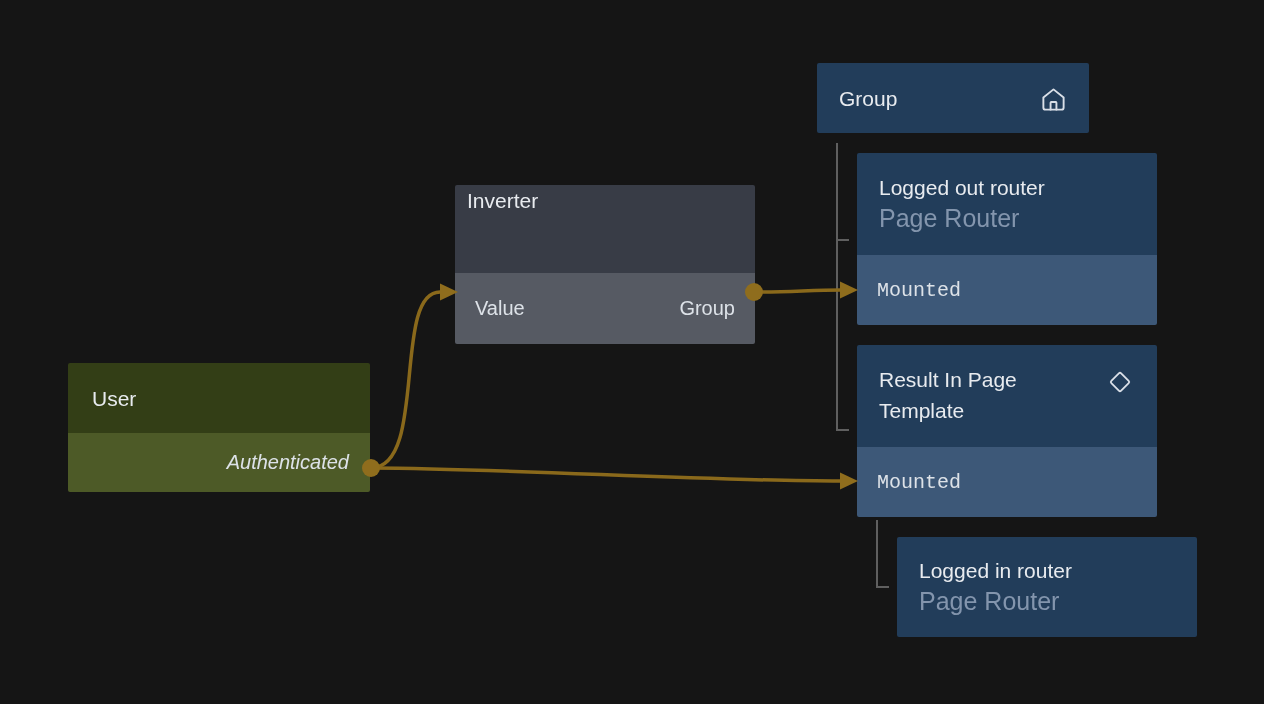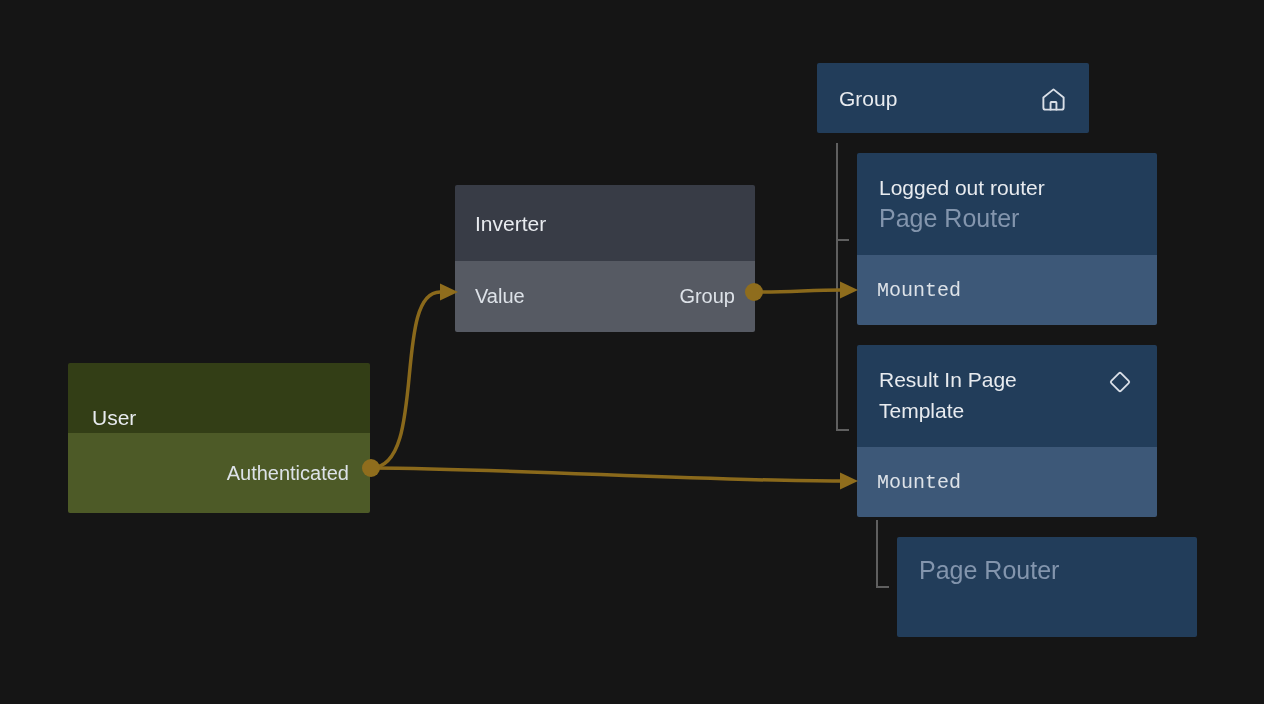--- a/index.html
+++ b/index.html
@@ -56,26 +56,26 @@
 
   #node-logged-in-template { left: 857px; top: 345px; width: 300px; }
   #node-logged-in-template .hdr { height: 102px; padding: 19px 22px 0 22px; }
   #node-logged-in-template .hdr .title { width: 205px; }
   #node-logged-in-template .row { height: 70px; }
 
   #node-logged-in-router { left: 897px; top: 537px; width: 300px; height: 100px; }
   #node-logged-in-router .hdr { height: 100px; padding: 18px 22px 0 22px; }
 
   #node-inverter { left: 455px; top: 185px; width: 300px; }
-  #node-inverter .hdr { height: 76px; display: flex; align-items: center; padding: 0 20px; }
+  #node-inverter .hdr { height: 88px; display: flex; align-items: flex-start; padding: 0 12px; }
   #node-inverter .row { height: 71px; }
 
   #node-user { left: 68px; top: 363px; width: 302px; }
-  #node-user .hdr { height: 70px; display: flex; align-items: flex-end; padding: 0 24px; }
-  #node-user .row { height: 80px; padding-right: 21px; }
+  #node-user .hdr { height: 70px; display: flex; align-items: center; padding: 0 24px; }
+  #node-user .row { height: 59px; padding-right: 21px; font-style: italic; }
 
   
   svg.wires {
     position: absolute;
     inset: 0;
     width: 1264px;
     height: 704px;
     pointer-events: none;
   }
   svg.wires .edge {
@@ -128,20 +128,21 @@
         </svg>
       </span>
     </div>
     <div class="row navy">
       <span>Mounted</span>
     </div>
   </div>
 
   <div class="node" id="node-logged-in-router">
     <div class="hdr navy">
+      <div class="title">Logged in router</div>
       <div class="sub">Page Router</div>
     </div>
   </div>
 
   <div class="node" id="node-inverter">
     <div class="hdr gray">
       <span class="title">Inverter</span>
     </div>
     <div class="row gray both">
       <span>Value</span>

